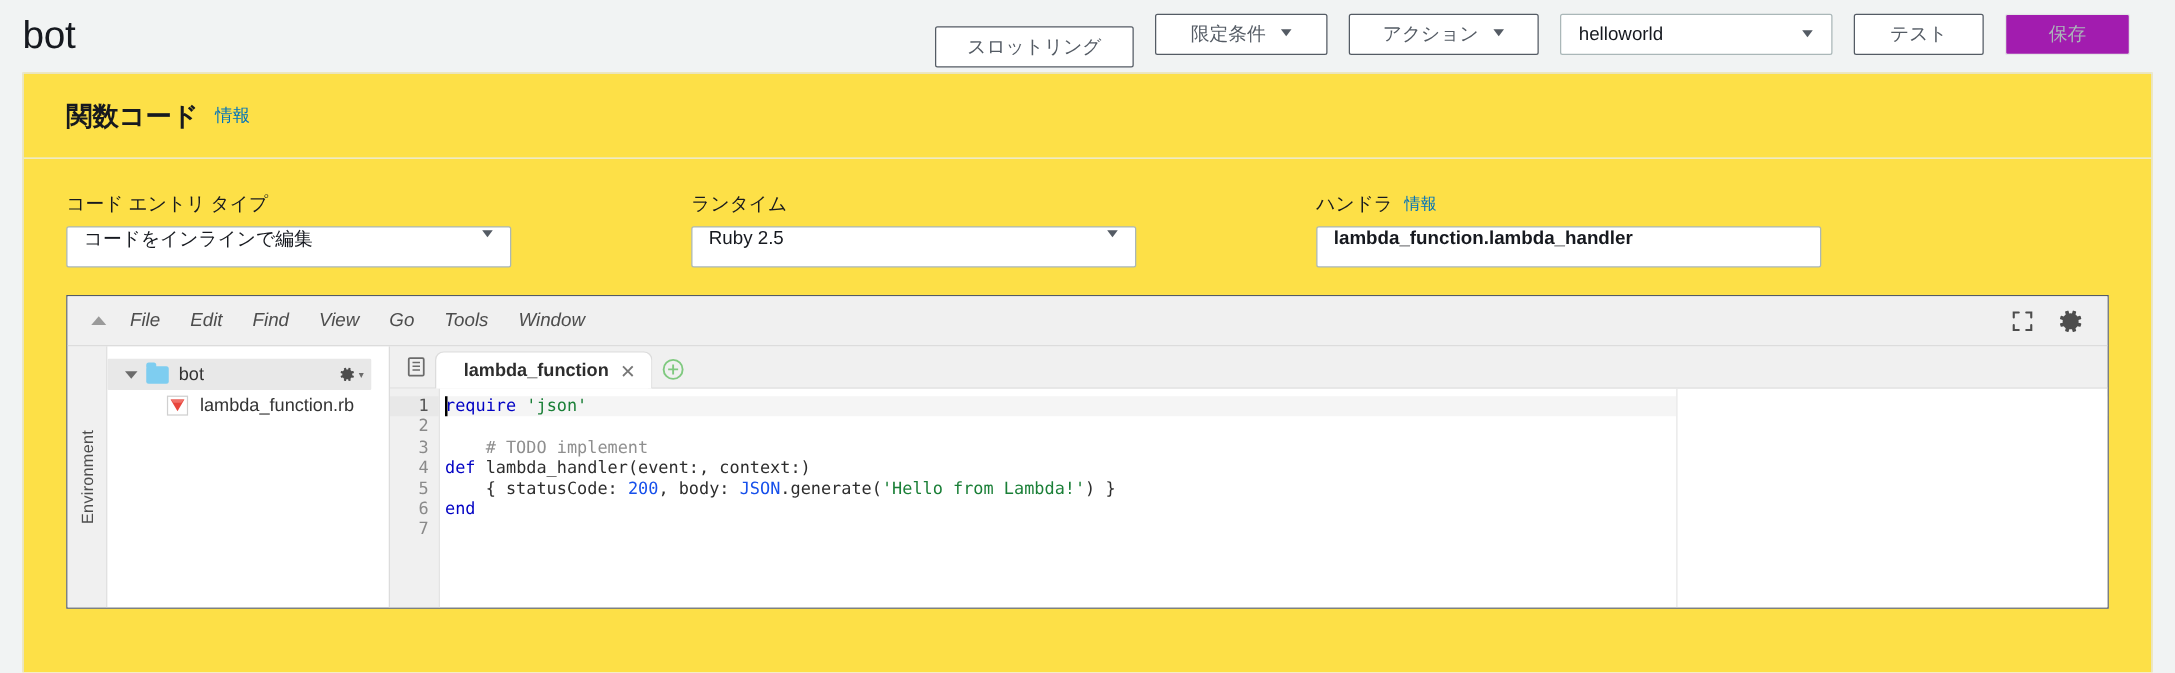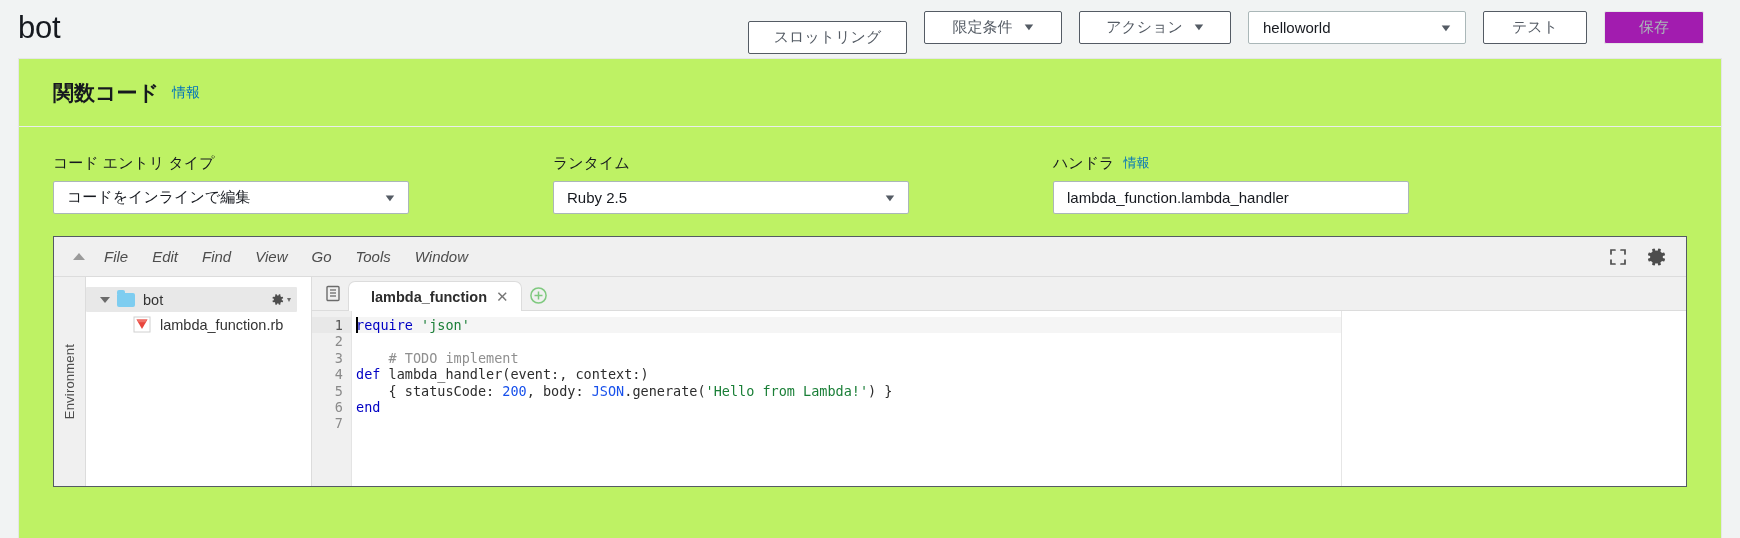--- a/index.html
+++ b/index.html
@@ -82,21 +82,21 @@
   .select-event .caret {
     color: #545b64;
     font-size: 10px;
     transform: scaleX(1.45) scaleY(0.95);
     display: inline-block;
   }
 
   
   .panel {
     margin: 4px 18px 12px 18px;
-    background: #bef264;
+    background: #fde047;
     border: 1px solid #e4e6e6;
     border-bottom: none;
     height: 480px;
     position: relative;
   }
   .panel-header {
     height: 68px;
     display: flex;
     align-items: center;
     padding: 0 34px;
@@ -134,34 +134,34 @@
   }
   .field-label .info-link { font-size: 13px; margin-left: 9px; }
   .sel, .txt {
     height: 33px;
     border: 1px solid #aab7b8;
     border-radius: 2px;
     background: #fff;
     font-size: 15px;
     color: #16191f;
     display: flex;
-    align-items: center;
+    align-items: flex-start;
     padding: 0 13px;
     font-family: "Liberation Sans", sans-serif;
     cursor: pointer;
   }
   .sel { width: 356px; }
   .sel .val { flex: 1; }
   .sel .caret {
     color: #545b64;
     font-size: 10px;
     transform: scaleX(1.45) scaleY(0.95);
     display: inline-block;
   }
-  .txt { width: 356px; cursor: text; }
+  .txt { width: 404px; cursor: text; font-weight: bold; }
 
   
   .editor {
     margin: 22px 34px 0 34px;
     border: 1px solid #545b64;
     background: #fff;
     height: 251px;
     display: flex;
     flex-direction: column;
     overflow: hidden;

